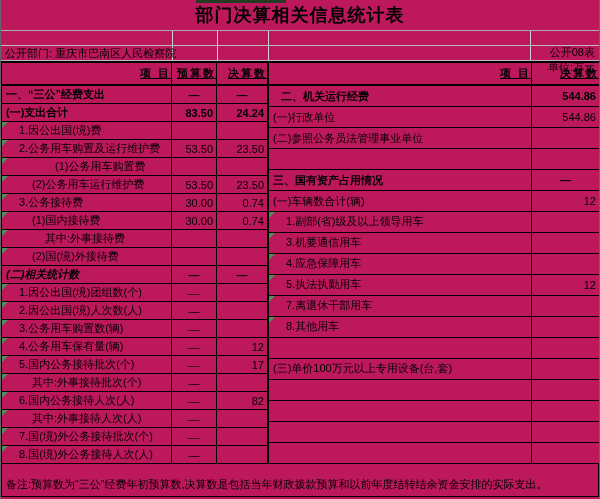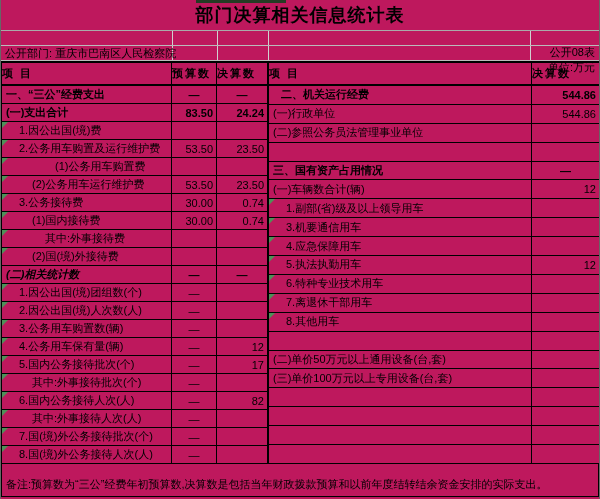--- a/index.html
+++ b/index.html
@@ -14,21 +14,21 @@
   .inforow{height:14px;position:relative;font-size:11px;border-bottom:1px solid #bbb;line-height:14px;}
   .inforow .right{position:absolute;right:4px;top:14px;}
   .inforow .left{position:absolute;left:4px;top:0;}
   .v{position:absolute;top:0;bottom:0;width:1px;background:#d0d0d0;}
   .v1{left:171px}.v2{left:216px}.v3{left:267px}.v4{left:529px}
   .main{display:flex;align-items:stretch;}
   table{border-collapse:collapse;table-layout:fixed;}
   th,td{border:1px solid #000;font-size:11px;padding:0;overflow:hidden;white-space:nowrap;
     font-family:"Liberation Sans","DejaVu Sans",sans-serif;}
   thead th{height:21px;font-weight:bold;border-top:2px solid #000;border-bottom:2px solid #000;
-    text-align:left;letter-spacing:2px;}
+    text-align:right;letter-spacing:2px;text-decoration:underline;}
   tbody tr{height:18px;}
   td.item{position:relative;text-align:left;}
   td.item span{display:inline-block;line-height:17px;}
   .tri{position:absolute;top:0;left:0;width:0;height:0;
     border-top:6px solid #4e9158;border-right:6px solid transparent;}
   td.val{text-align:right;padding-right:3px;}
   td.val.dash{text-align:center;padding-right:0;}
   tr.bold td{font-weight:bold;}
   .note{height:34px;border:1px solid #000;border-top:1px solid #000;margin-top:-1px;
     display:flex;align-items:flex-end;padding:2px 4px 4px 4px;font-size:11px;box-sizing:border-box;}
@@ -227,37 +227,29 @@
           </tr>
           <tr>
             <td class="item"><i class="tri"></i><span style="padding-left: 17px;">4.应急保障用车</span></td>
             <td class="val"></td>
           </tr>
           <tr>
             <td class="item"><i class="tri"></i><span style="padding-left: 17px;">5.执法执勤用车</span></td>
             <td class="val">12</td>
           </tr>
           <tr>
-            <td class="item"><i class="tri"></i><span style="padding-left: 17px;">6.特种专业技术用车</span></td>
-            <td class="val"></td>
-          </tr>
-          <tr>
             <td class="item"><i class="tri"></i><span style="padding-left: 17px;">7.离退休干部用车</span></td>
             <td class="val"></td>
           </tr>
           <tr>
             <td class="item"><i class="tri"></i><span style="padding-left: 17px;">8.其他用车</span></td>
             <td class="val"></td>
           </tr>
           <tr>
             <td class="item"><span style="padding-left: 4px;"></span></td>
-            <td class="val"></td>
-          </tr>
-          <tr>
-            <td class="item"><span style="padding-left: 4px;">(二)单价50万元以上通用设备(台,套)</span></td>
             <td class="val"></td>
           </tr>
           <tr>
             <td class="item"><span style="padding-left: 4px;">(三)单价100万元以上专用设备(台,套)</span></td>
             <td class="val"></td>
           </tr>
           <tr>
             <td class="item"><span style="padding-left: 4px;"></span></td>
             <td class="val"></td>
           </tr>

